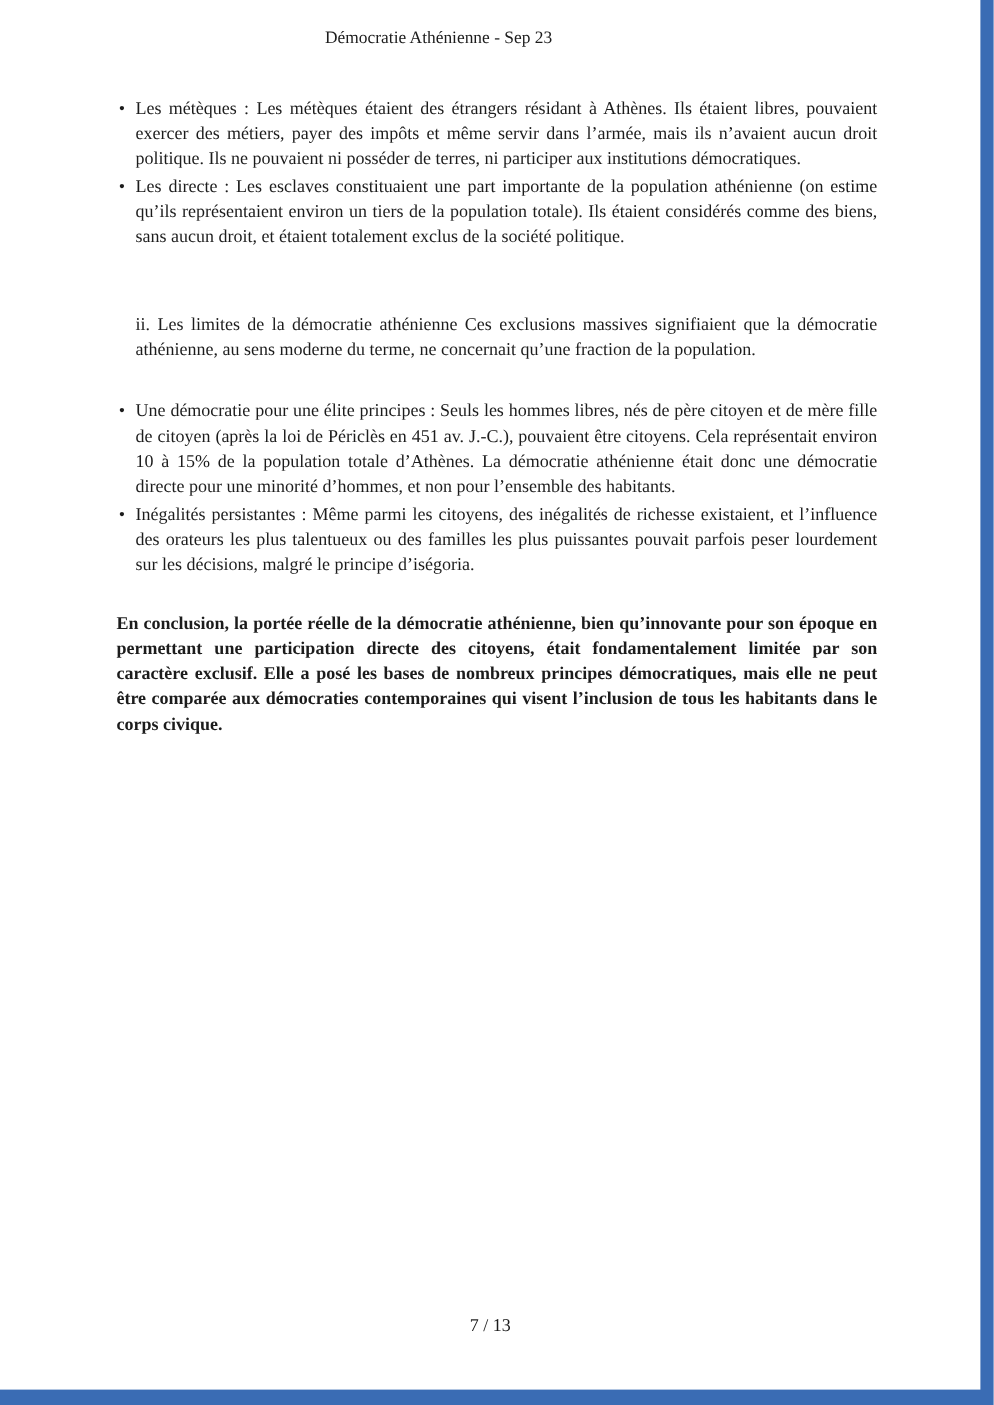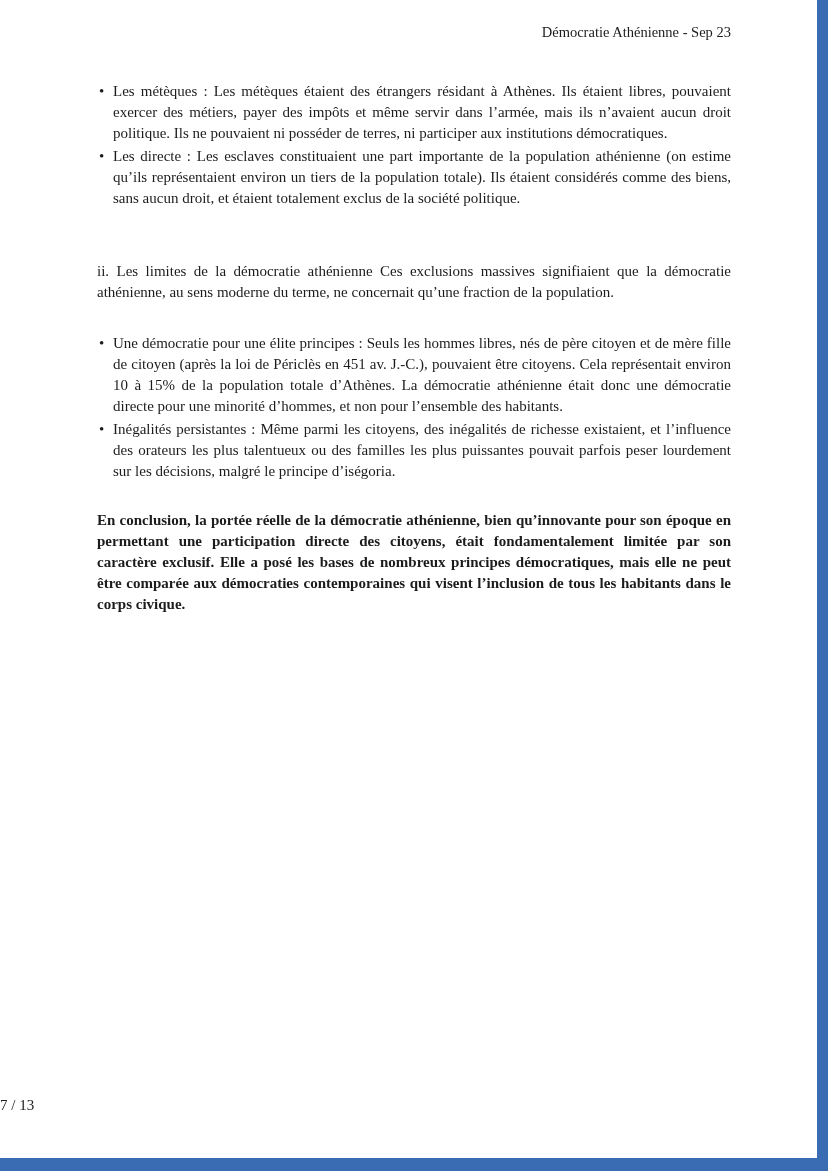--- a/index.html
+++ b/index.html
@@ -18,21 +18,21 @@
       position: absolute;
       top: 0;
       left: 0;
       width: 817px;
       height: 1158px;
       background: #ffffff;
     }
     .header {
       padding-top: 24px;
       padding-right: 86px;
-      text-align: right;
+      text-align: center;
       font-size: 14.5px;
       color: #1c1c1c;
     }
     .content {
       padding: 0 86px 0 97px;
       font-size: 15px;
       line-height: 21px;
       text-align: justify;
     }
     ul.bullets {
@@ -46,31 +46,31 @@
       margin-top: 2px;
     }
     ul.bullets li .bullet-marker {
       position: absolute;
       left: 2px;
       top: 0;
     }
     .list-1 { margin-top: 40px; }
     .subsection {
       margin-top: 52px;
-      margin-left: 0;
+      margin-left: 16px;
     }
     .list-2 { margin-top: 30px; }
     .conclusion { margin-top: 28px; font-weight: bold; }
     b { font-weight: normal; }
     .footer {
       position: absolute;
       bottom: 44px;
       left: 0;
       width: 817px;
-      text-align: left;
+      text-align: center;
       font-size: 15px;
       color: #1c1c1c;
     }
   </style>
 </head>
 <body>
 
 <div class="page">
 
   <div class="header">

